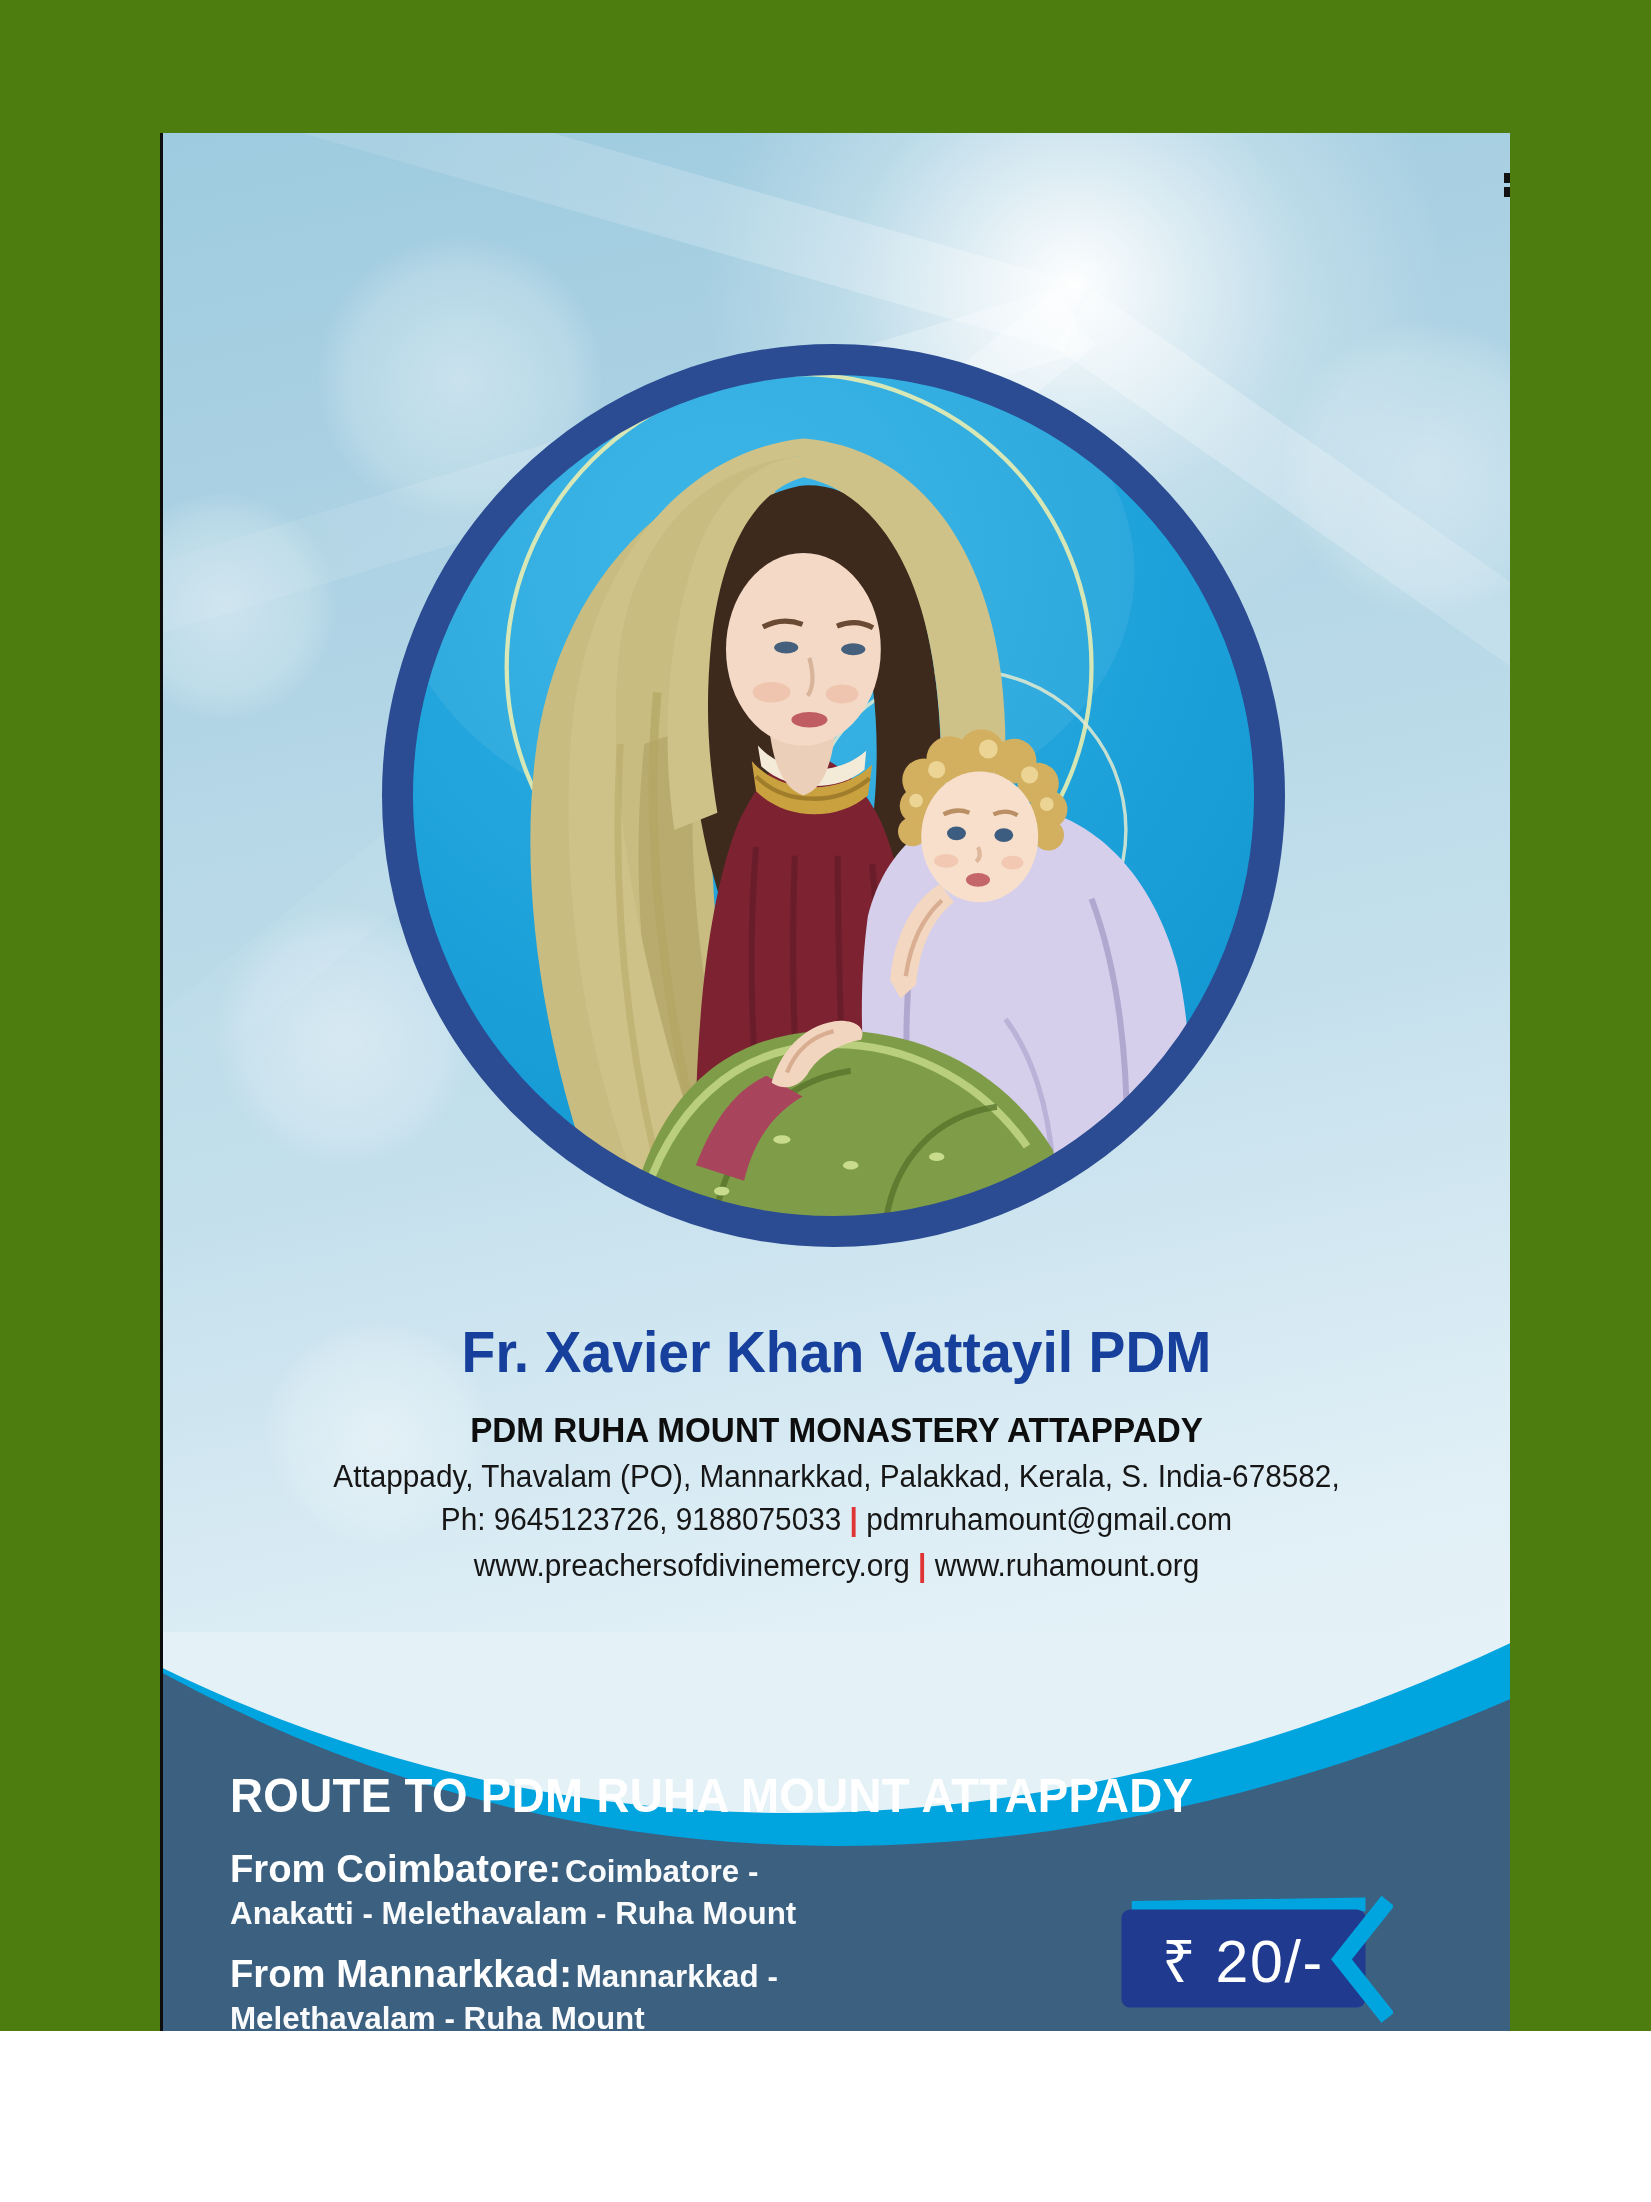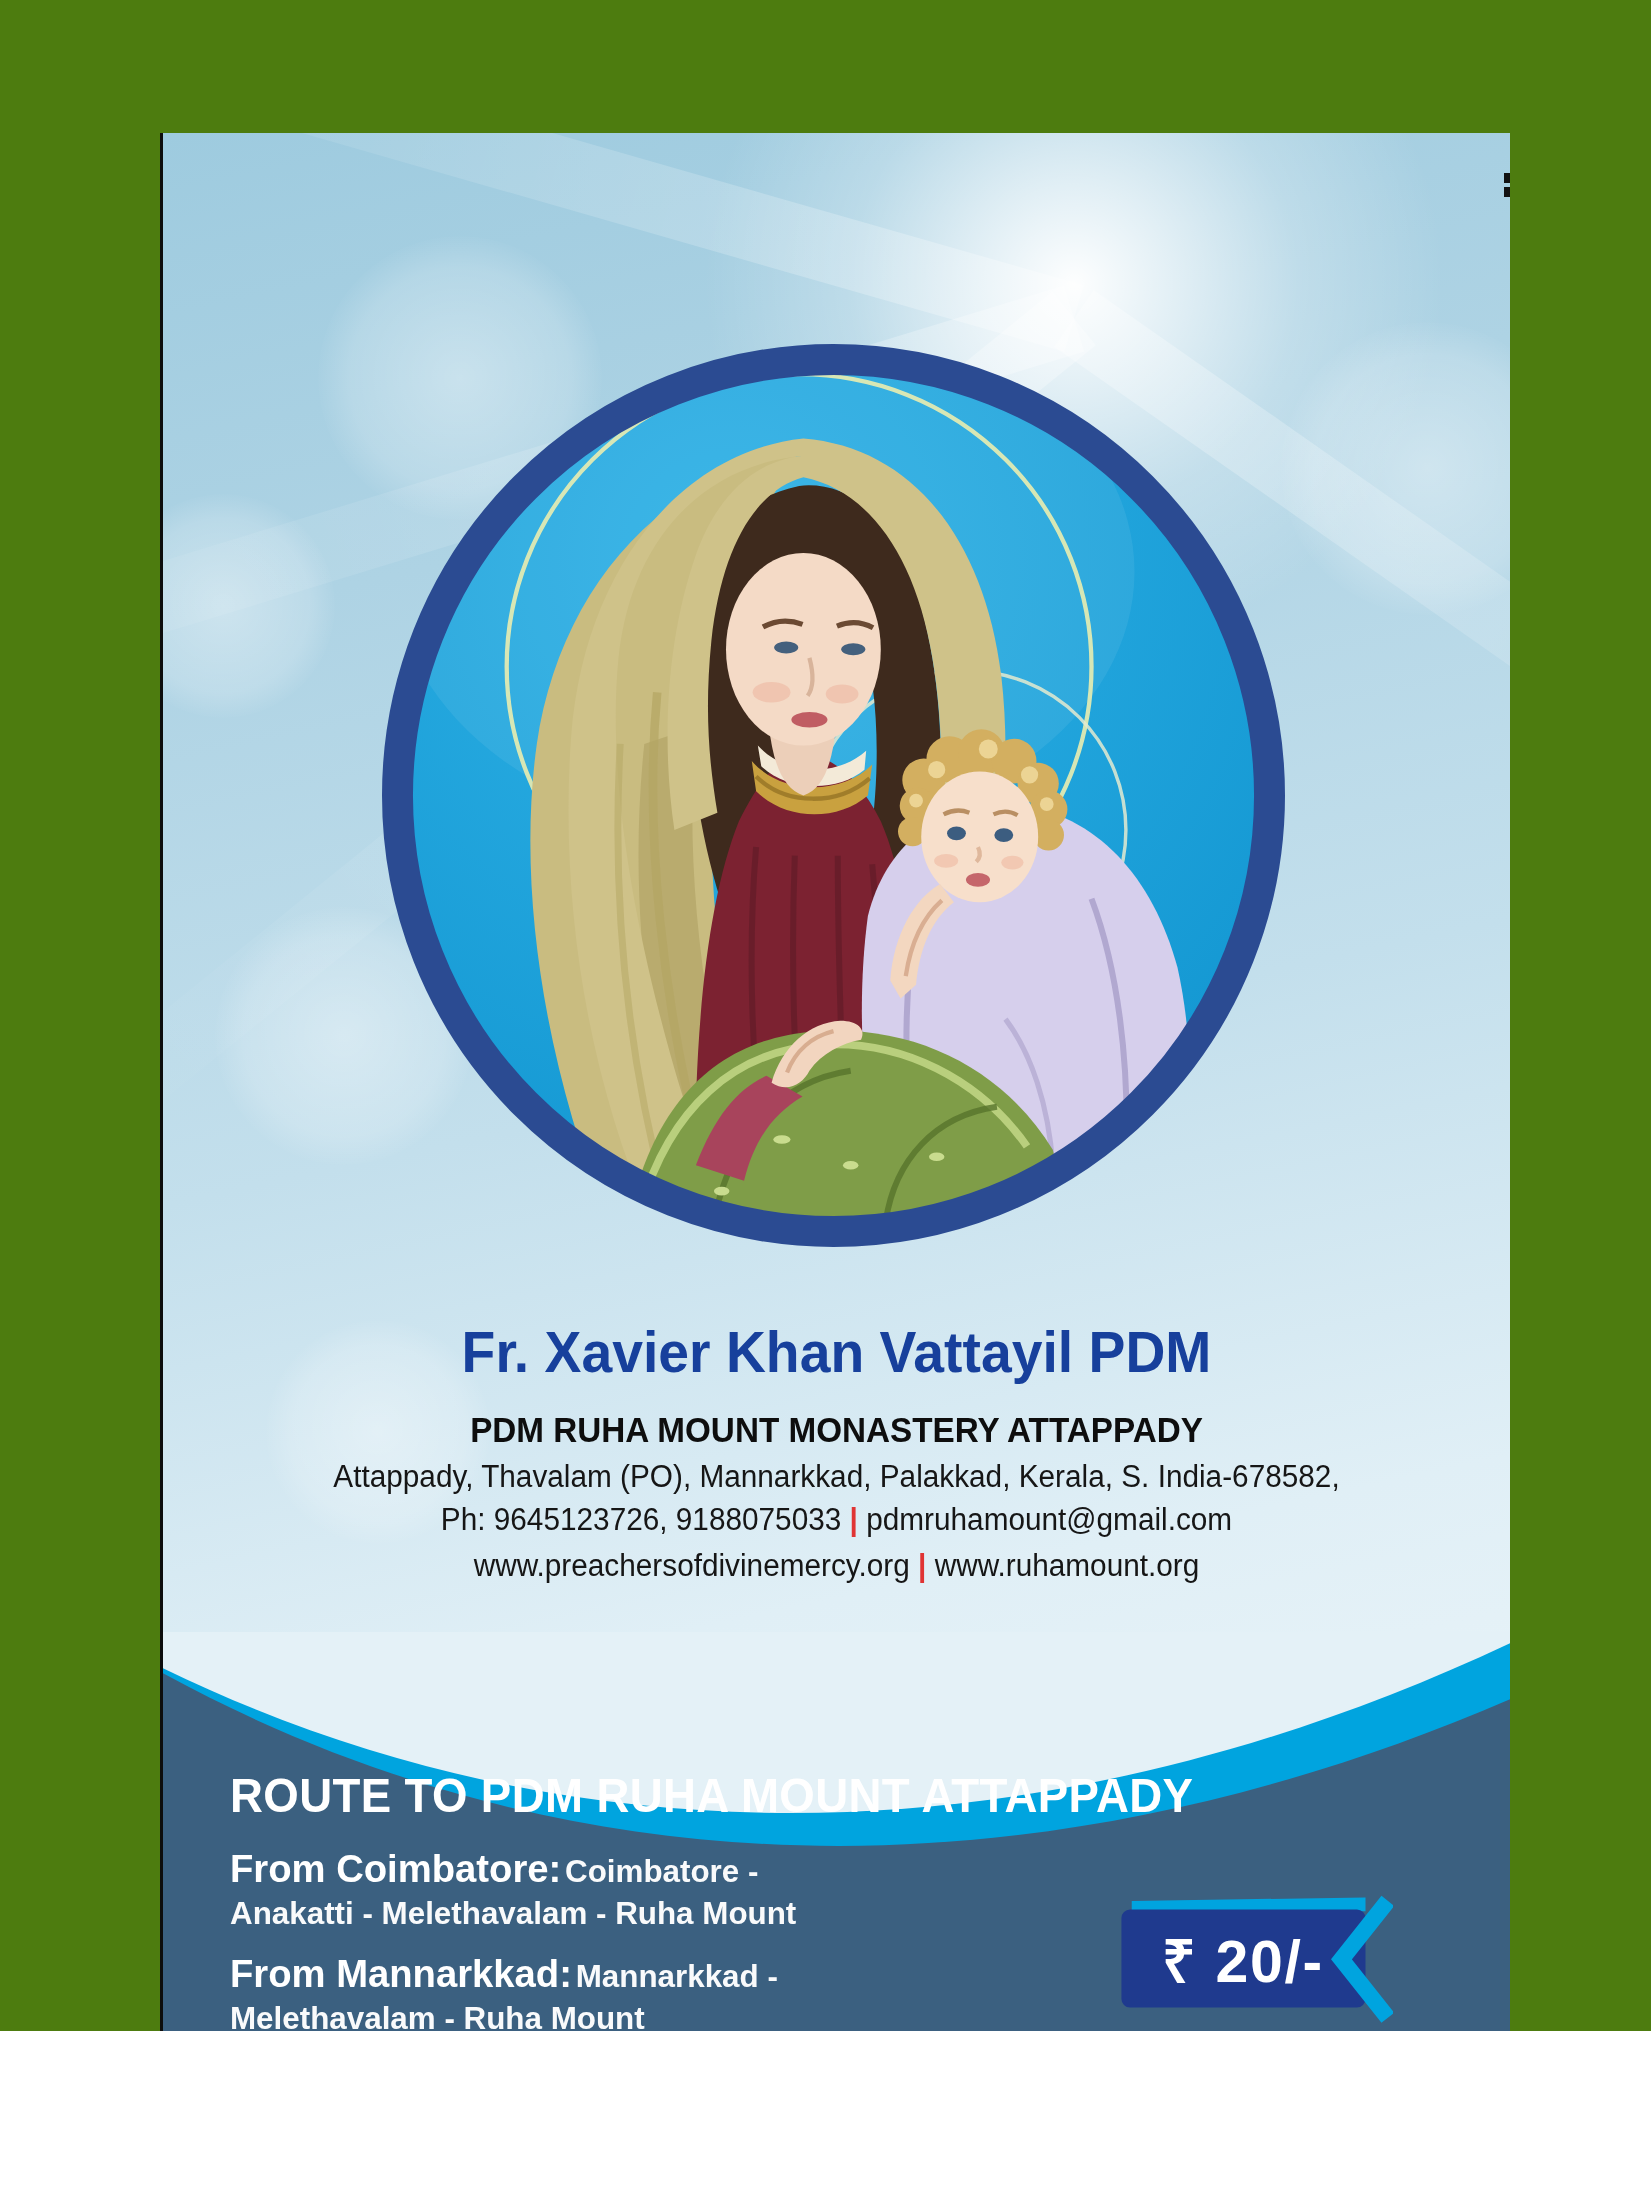--- a/index.html
+++ b/index.html
@@ -33,21 +33,21 @@
   .r-head{position:absolute;left:67px;top:136px;font-size:48px;font-weight:bold;color:#ffffff;
           transform:scaleX(0.95);transform-origin:left center;white-space:nowrap;letter-spacing:0.4px;}
   .r-line{position:absolute;left:67px;color:#ffffff;white-space:nowrap;transform:scaleX(0.98);transform-origin:left center;}
   .r-label{font-size:39px;font-weight:bold;}
   .r-text{font-size:32px;font-weight:bold;opacity:0.97;}
   .r1a{top:215px;} .r1b{top:263px;} .r2a{top:320px;} .r2b{top:368px;}
   
   .ribbon{position:absolute;left:955px;top:262px;width:275px;height:129px;}
   .ribbon svg{position:absolute;inset:0;display:block;width:100%;height:100%;}
   .price{position:absolute;left:3.4px;top:17px;width:243px;height:96px;display:flex;align-items:center;
-         justify-content:center;color:#ffffff;font-size:59px;font-weight:bold;letter-spacing:1.7px;}
+         justify-content:center;color:#ffffff;font-size:59px;font-weight:normal;letter-spacing:1.7px;}
   
   .tick{position:absolute;background:#121212;}
   .tick-tr1{right:0;top:40px;width:6px;height:9.5px;}
   .tick-tr2{right:0;top:54px;width:6px;height:9.5px;}
   .tick-br{right:0;bottom:8.6px;width:6px;height:15.5px;}
 </style>
 </head>
 <body>
 
 <div class="page">

